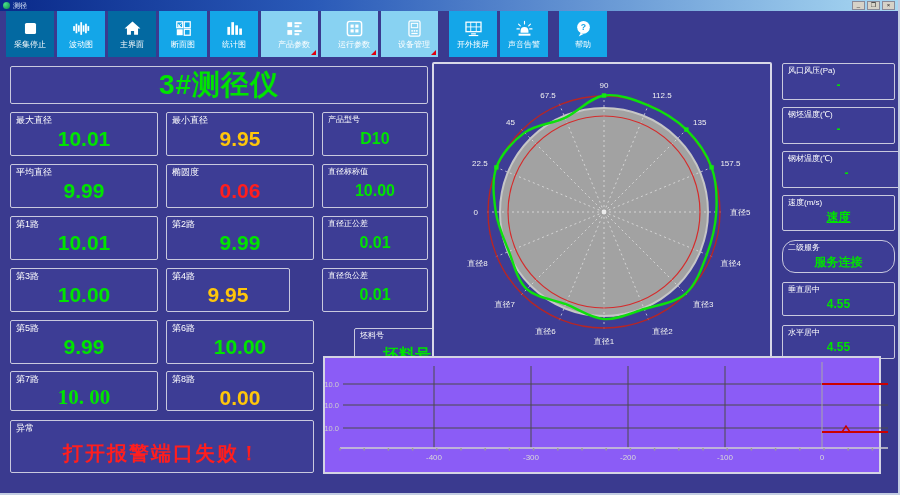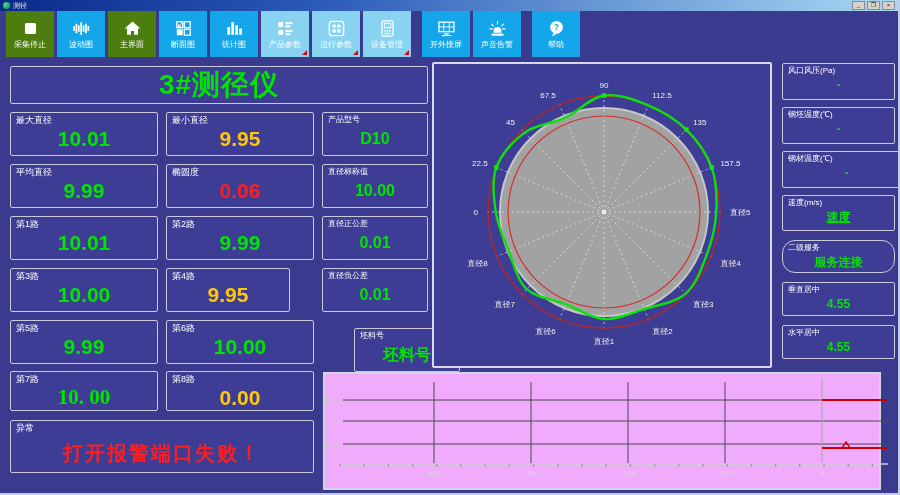--- a/index.html
+++ b/index.html
@@ -15,42 +15,42 @@
   .app-title{font-size:7px;color:#dce8fa;line-height:1;}
   .winbtns{margin-left:auto;display:flex;gap:2px;}
   .winbtn{width:13px;height:9px;background:#d6d2c8;border:1px solid #8a8a98;
     font-size:6px;line-height:6px;text-align:center;color:#222;box-sizing:border-box;cursor:pointer;}
   
   .toolbar{position:absolute;top:11px;left:6px;display:flex;gap:3px;z-index:4;}
   .tbtn{position:relative;width:48px;height:46px;display:flex;flex-direction:column;
     align-items:center;justify-content:center;gap:3px;cursor:pointer;}
   .tbtn svg{width:19px;height:19px;display:block;}
   .tbtn .tlabel{font-size:8px;color:#fff;line-height:1;white-space:nowrap;}
-  .tbtn.red{background:#4d7c0f;}
+  .tbtn.red{background:#0369a1;}
   .tbtn.blue{background:#14a6e8;}
-  .tbtn.light{background:#88d2f2;}
+  .tbtn.light{background:#88d2f2;padding-left:9px;}
   .tbtn.gapL{margin-left:8px;}
   .tbtn.corner::after{content:"";position:absolute;right:2px;bottom:2px;width:0;height:0;
     border-left:5px solid transparent;border-bottom:5px solid #e00010;}
   
   .panel{position:absolute;border:1px solid #c9c9de;border-radius:2px;background:#3d3d95;box-sizing:border-box;}
   .cl{position:absolute;top:3px;left:5px;font-size:9px;color:#fff;line-height:1.1;}
   .cv{position:absolute;left:2px;right:2px;top:15px;text-align:center;font-weight:bold;font-size:21px;line-height:1;}
   .sm .cl{font-size:8px;}
   .sm .cv{font-size:16px;top:18px;}
   .rc .cl{font-size:8px;}
   .rc .cv{font-size:12px;top:15px;}
   .g{color:#00e400}.y{color:#ffc60a}.r{color:#ff1e1e}
   .serif{font-family:"Liberation Serif",serif;}
   .underline{text-decoration:underline;}
   .alarm .cv{font-size:20px;letter-spacing:2px;top:22px;}
   #title-panel{left:10px;top:66px;width:418px;height:38px;display:flex;align-items:center;justify-content:center;}
   #title-panel .gtitle{font-size:28px;font-weight:bold;color:#00e400;letter-spacing:1px;}
   #polar-panel{left:432px;top:62px;width:340px;height:306px;border-width:2px;border-color:#d8d8e8;}
-  #trend-panel{position:absolute;left:323px;top:372px;width:558px;height:118px;background:#f0abfc;
+  #trend-panel{position:absolute;left:323px;top:356px;width:558px;height:118px;background:#8b5cf6;
     border:2px solid #d4d4e4;box-sizing:border-box;}
 </style>
 </head>
 <body>
 
 <div id="app">
   <div class="titlebar">
     <span class="app-icon"></span>
     <span class="app-title">测径</span>
     <span class="winbtns">

